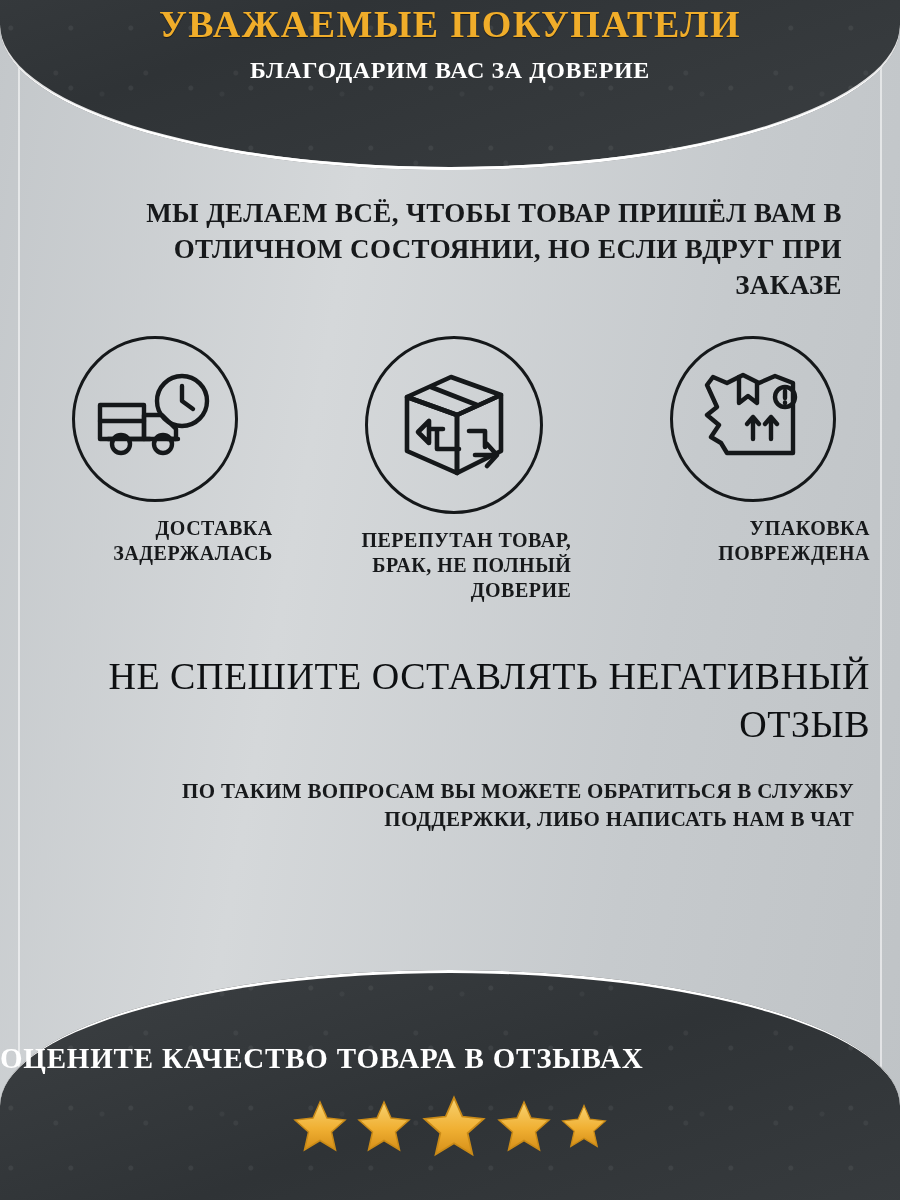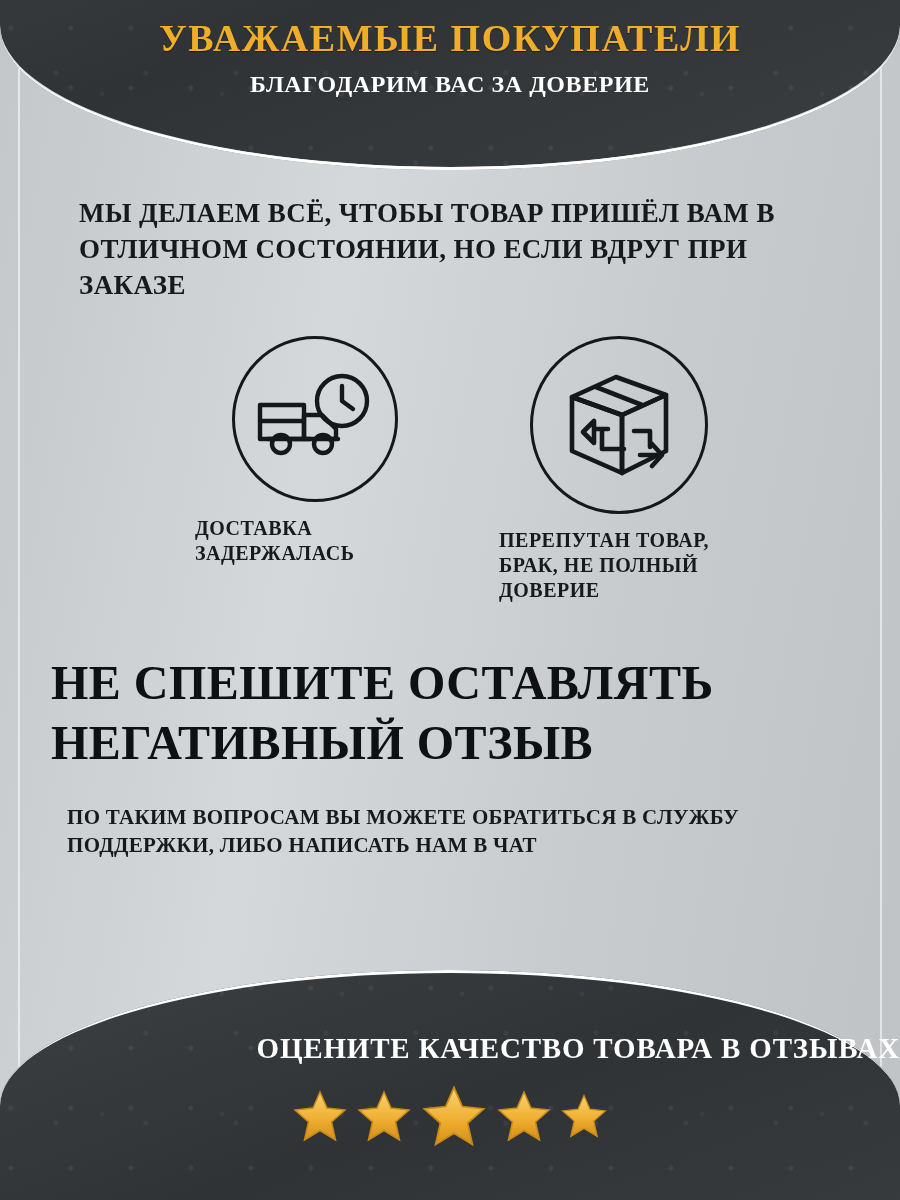--- a/index.html
+++ b/index.html
@@ -73,21 +73,21 @@
     bottom: 0;
     width: 2px;
     background: rgba(255,255,255,0.55);
   }
   .frame-line.left { left: 18px; }
   .frame-line.right { right: 18px; }
 
   
   .header {
     position: absolute;
-    top: 18px;
+    top: 4px;
     left: 0;
     width: 900px;
     text-align: center;
     z-index: 5;
   }
   .header-title {
     font-size: 38px;
     font-weight: bold;
     letter-spacing: 1.5px;
     color: #f0ad2a;
@@ -100,23 +100,23 @@
     font-weight: bold;
     color: #ffffff;
     line-height: 1.22;
     letter-spacing: 0.6px;
   }
 
   
   .content {
     position: absolute;
     top: 196px;
-    left: 51px;
+    left: 38px;
     width: 832px;
-    text-align: left;
+    text-align: right;
     color: #111416;
   }
   .lead {
     font-size: 27px;
     font-weight: bold;
     line-height: 1.33;
     letter-spacing: 0.4px;
     color: #17191b;
     padding: 0 28px;
   }
@@ -155,43 +155,43 @@
     font-size: 20px;
     font-weight: bold;
     line-height: 1.25;
     letter-spacing: 0.5px;
     color: #17191b;
   }
 
   
   .mid-headline {
     margin-top: 50px;
-    font-size: 48px;
-    font-weight: bold;
+    font-size: 38px;
+    font-weight: normal;
     line-height: 1.26;
     letter-spacing: 0.5px;
     color: #0e1012;
   }
   .mid-body {
     margin-top: 30px;
     font-size: 21px;
     font-weight: bold;
     line-height: 1.33;
     letter-spacing: 0.3px;
     color: #17191b;
     padding: 0 16px;
   }
 
   
   .footer {
     position: absolute;
     left: 0;
-    bottom: 52px;
-    width: 900px;
-    text-align: right;
+    bottom: 42px;
+    width: 900px;
+    text-align: left;
     z-index: 5;
   }
   .footer-text {
     font-size: 29px;
     font-weight: bold;
     color: #ffffff;
     line-height: 1.25;
     letter-spacing: 0.8px;
   }
   .stars {
@@ -257,20 +257,35 @@
               <path d="M52 62 h-14 v14 l-11 -11 11 -11 v8"></path>
               <path d="M78 64 h16 v16"></path>
               <path d="M84 88 h22 l-10 -11 m10 11 l-10 11"></path>
               <path d="M46 64 v18 h22"></path>
             </g>
           </svg>
         </div>
         <div class="icon-caption">ПЕРЕПУТАН ТОВАР, БРАК, НЕ ПОЛНЫЙ ДОВЕРИЕ</div>
       </div>
 
+      <div class="icon-item">
+        <div class="icon-circle">
+          <svg width="112" height="112" viewBox="0 0 112 112">
+            <g fill="none" stroke="#15181a" stroke-width="4.4" stroke-linejoin="round" stroke-linecap="round">
+              <path d="M10 22 L16 14 L30 20 L46 12 L62 20 L78 13 L96 20 v70 H30 l-6 -10 l-10 -6 l8 -12 l-12 -10 l10 -8 Z"></path>
+              <path d="M42 14 v26 l9 -7 l9 7 V20"></path>
+              <path d="M88 24 a10 10 0 1 1 0 20 a10 10 0 1 1 0 -20"></path>
+              <path d="M88 28 v7 M88 39.5 v0.5"></path>
+              <path d="M56 76 v-22 l-6 7 M56 54 l6 7"></path>
+              <path d="M74 76 v-22 l-6 7 M74 54 l6 7"></path>
+            </g>
+          </svg>
+        </div>
+        <div class="icon-caption">УПАКОВКА ПОВРЕЖДЕНА</div>
+      </div>
 
     </div>
 
     <div class="mid-headline">НЕ СПЕШИТЕ ОСТАВЛЯТЬ НЕГАТИВНЫЙ ОТЗЫВ</div>
     <div class="mid-body">ПО ТАКИМ ВОПРОСАМ ВЫ МОЖЕТЕ ОБРАТИТЬСЯ В СЛУЖБУ ПОДДЕРЖКИ, ЛИБО НАПИСАТЬ НАМ В ЧАТ</div>
   </div>
 
   <div class="band band-bottom">
     <div class="band-bottom-inner"></div>
   </div>

